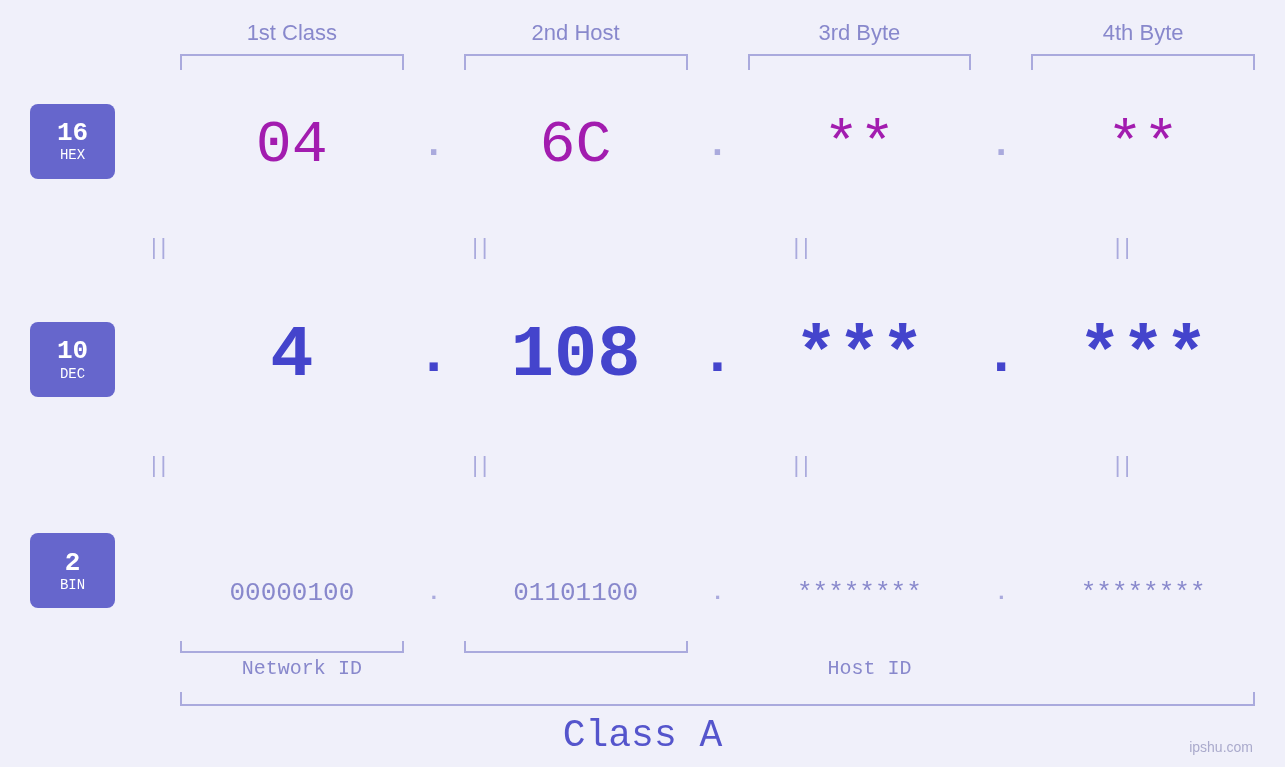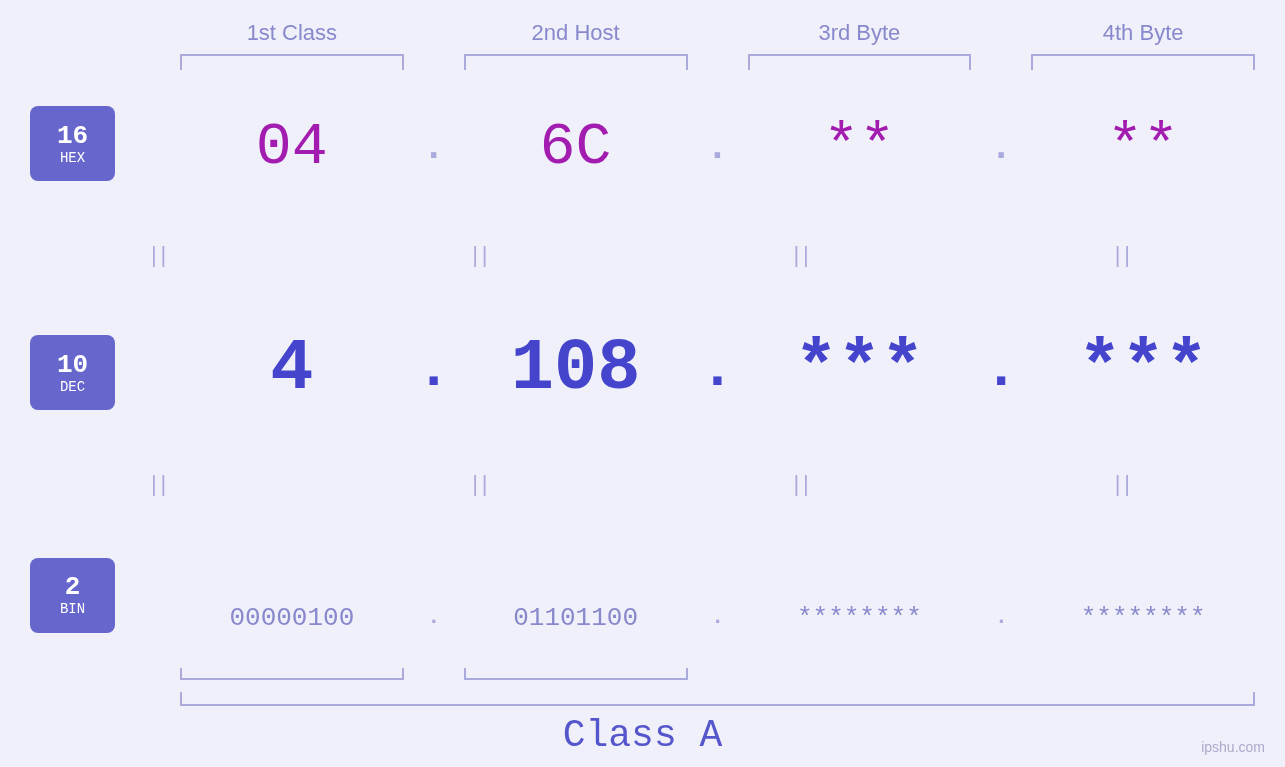--- a/index.html
+++ b/index.html
@@ -191,21 +191,21 @@
       text-align: center;
       margin-top: 8px;
       color: #5555cc;
       font-size: 38px;
       font-family: 'Courier New', Courier, monospace;
     }
 
     .watermark {
       position: absolute;
       bottom: 12px;
-      right: 20px;
+      right: 32px;
       color: #aaaacc;
       font-size: 14px;
       font-family: Arial, sans-serif;
     }
 
   </style>
 </head>
 <body>
 
 <div class="main-container">
@@ -361,20 +361,32 @@
     <div style="flex:1; height:16px; position:relative; margin:0 10px;">
       <div style="position:absolute; left:0; right:0; bottom:0; border-bottom:2px solid #aaaadd; border-left:2px solid #aaaadd; border-right:2px solid #aaaadd; height:12px;"></div>
     </div>
     <div style="width:40px;"></div>
 
     <div style="flex:1; height:16px; margin:0 10px;"></div>
     <div style="width:40px;"></div>
     <div style="flex:1; height:16px; margin:0 10px;"></div>
   </div>
 
+  <div style="display:flex; margin-left:150px; margin-top:4px;">
+    <div style="flex:1; text-align:center; color:#8888cc; font-size:20px; font-family:'Courier New',Courier,monospace;">Network ID</div>
+    <div style="width:40px;"></div>
+    <div style="flex:3; text-align:center; color:#8888cc; font-size:20px; font-family:'Courier New',Courier,monospace;">
+
+      <div style="display:flex;">
+        <div style="flex:1;"></div>
+        <div style="flex:0 0 auto; padding:0 20px;">Host ID</div>
+        <div style="flex:1;"></div>
+      </div>
+    </div>
+  </div>
 
   <div style="margin-left:150px; margin-top:8px; height:18px; position:relative;">
     <div style="position:absolute; left:10px; right:10px; bottom:0; border-bottom:2px solid #aaaadd; border-left:2px solid #aaaadd; border-right:2px solid #aaaadd; height:14px;"></div>
   </div>
 
   <div class="class-row">
     <span>Class A</span>
   </div>
 
 </div>

